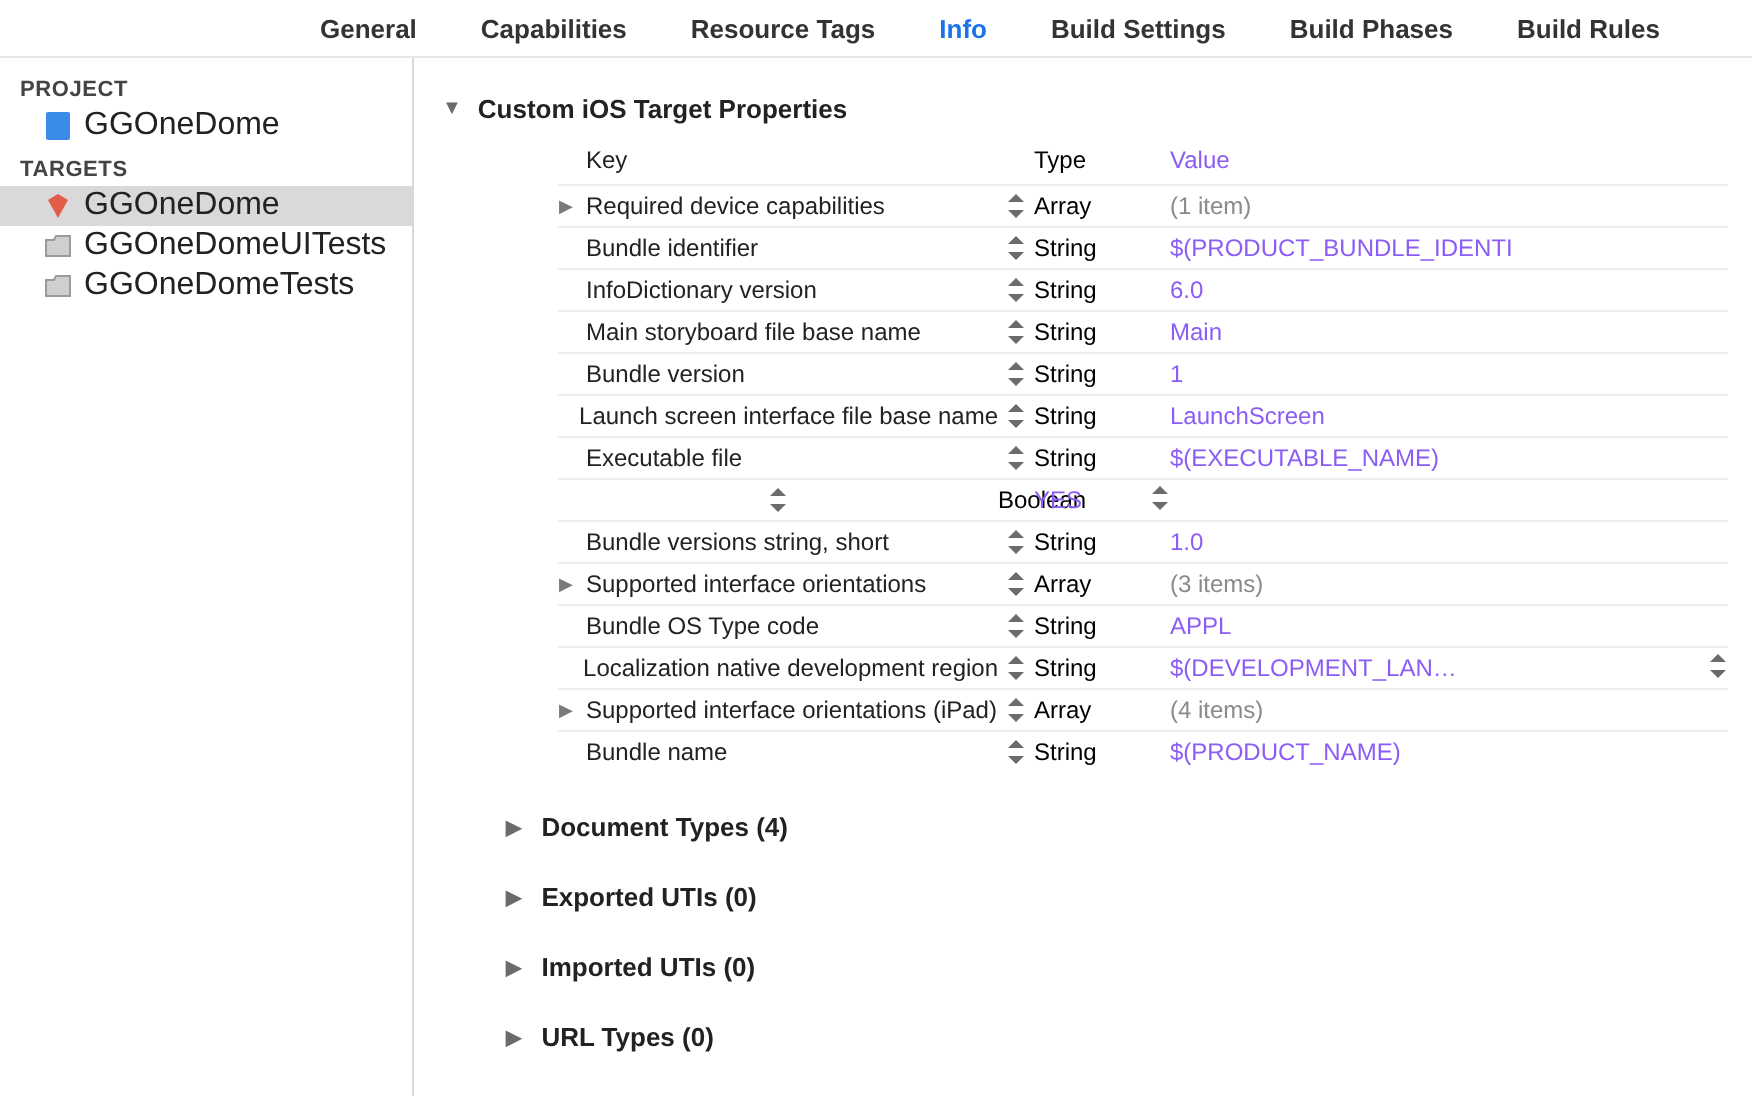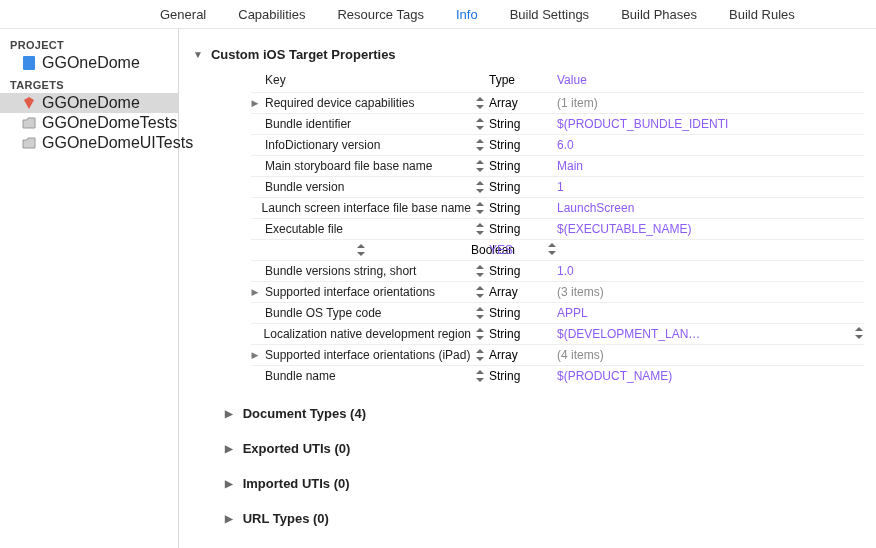--- a/index.html
+++ b/index.html
@@ -15,33 +15,34 @@
   }
   .tabbar {
     height: 28px;
     display: flex;
     align-items: center;
     padding-left: 160px;
     gap: 32px;
     border-bottom: 1px solid #e6e6e6;
     font-size: 13px;
     color: #333;
+    font-weight: bold;
   }
   .tabbar .tab {
     cursor: default;
   }
   .tabbar .tab.active {
     color: #1a73e8;
   }
   .main {
     display: flex;
     height: calc(100% - 28px);
   }
   .sidebar {
-    width: 179px;
+    width: 207px;
     border-right: 1px solid #d8d8d8;
     box-sizing: border-box;
     padding-top: 4px;
   }
   .side-section-title {
     font-size: 11px;
     font-weight: 600;
     letter-spacing: 0.3px;
     color: #444;
     padding: 6px 10px 2px 10px;
@@ -176,29 +177,29 @@
             </svg>
           </span>
           <span>GGOneDome</span>
         </div>
         <div class="side-item">
           <span class="side-icon folder">
             <svg width="14" height="12">
               <path d="M1 3 L5 3 L6 1 L13 1 L13 11 L1 11 Z" fill="#f2f2f2" stroke="#9a9a9a"></path>
             </svg>
           </span>
-          <span>GGOneDomeTests</span>
+          <span>GGOneDomeUITests</span>
         </div>
         <div class="side-item">
           <span class="side-icon folder">
             <svg width="14" height="12">
               <path d="M1 3 L5 3 L6 1 L13 1 L13 11 L1 11 Z" fill="#f2f2f2" stroke="#9a9a9a"></path>
             </svg>
           </span>
-          <span>GGOneDomeUITests</span>
+          <span>GGOneDomeTests</span>
         </div>
       </div>
   </div>
 
   <div class="content">
 
     <div class="section-header">
       <span class="tri">▼</span>
       <span>Custom iOS Target Properties</span>
     </div>

